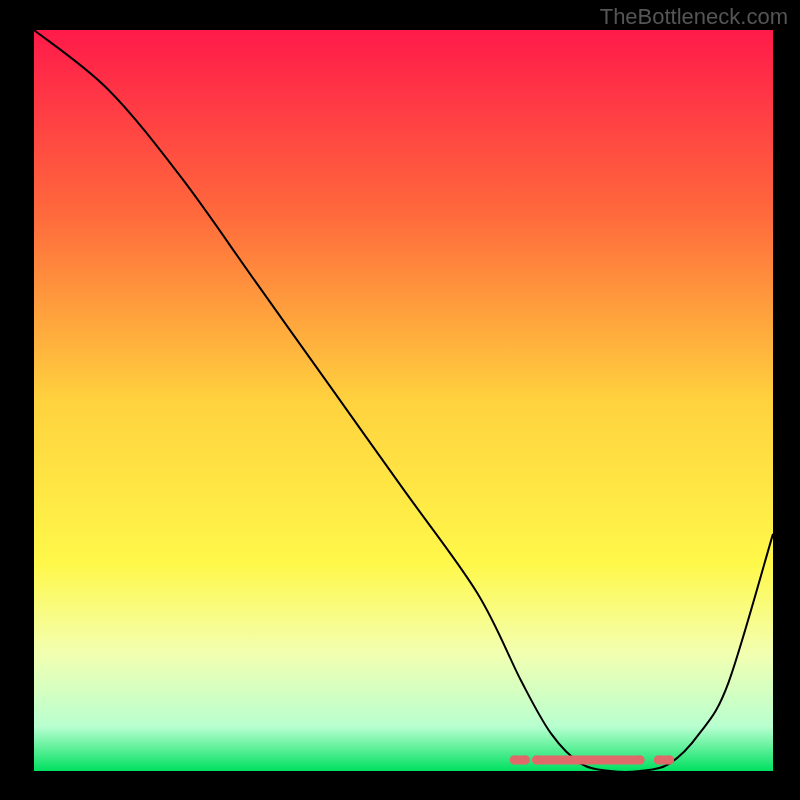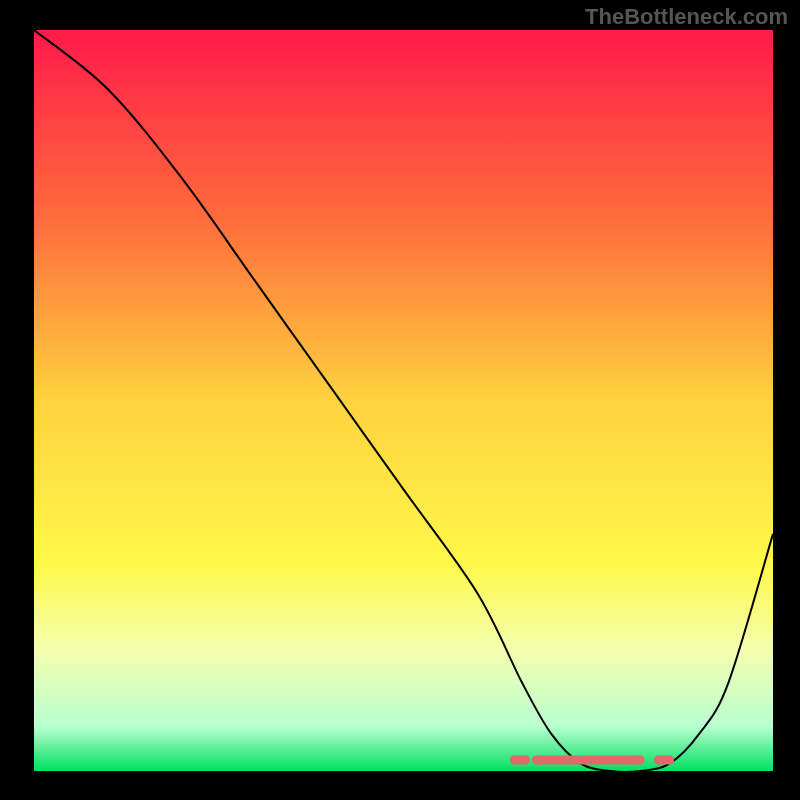--- a/index.html
+++ b/index.html
@@ -10,21 +10,21 @@
     height: 800px;
     position: relative;
     font-family: Arial, sans-serif;
   }
   .watermark {
     position: absolute;
     top: 4px;
     right: 12px;
     color: #555;
     font-size: 22px;
-    font-weight: 700;
+    font-weight: 400;
     z-index: 10;
   }
   .plot-area {
     position: absolute;
     left: 34px;
     top: 30px;
     width: 739px;
     height: 741px;
   }
   .plot-area svg {

